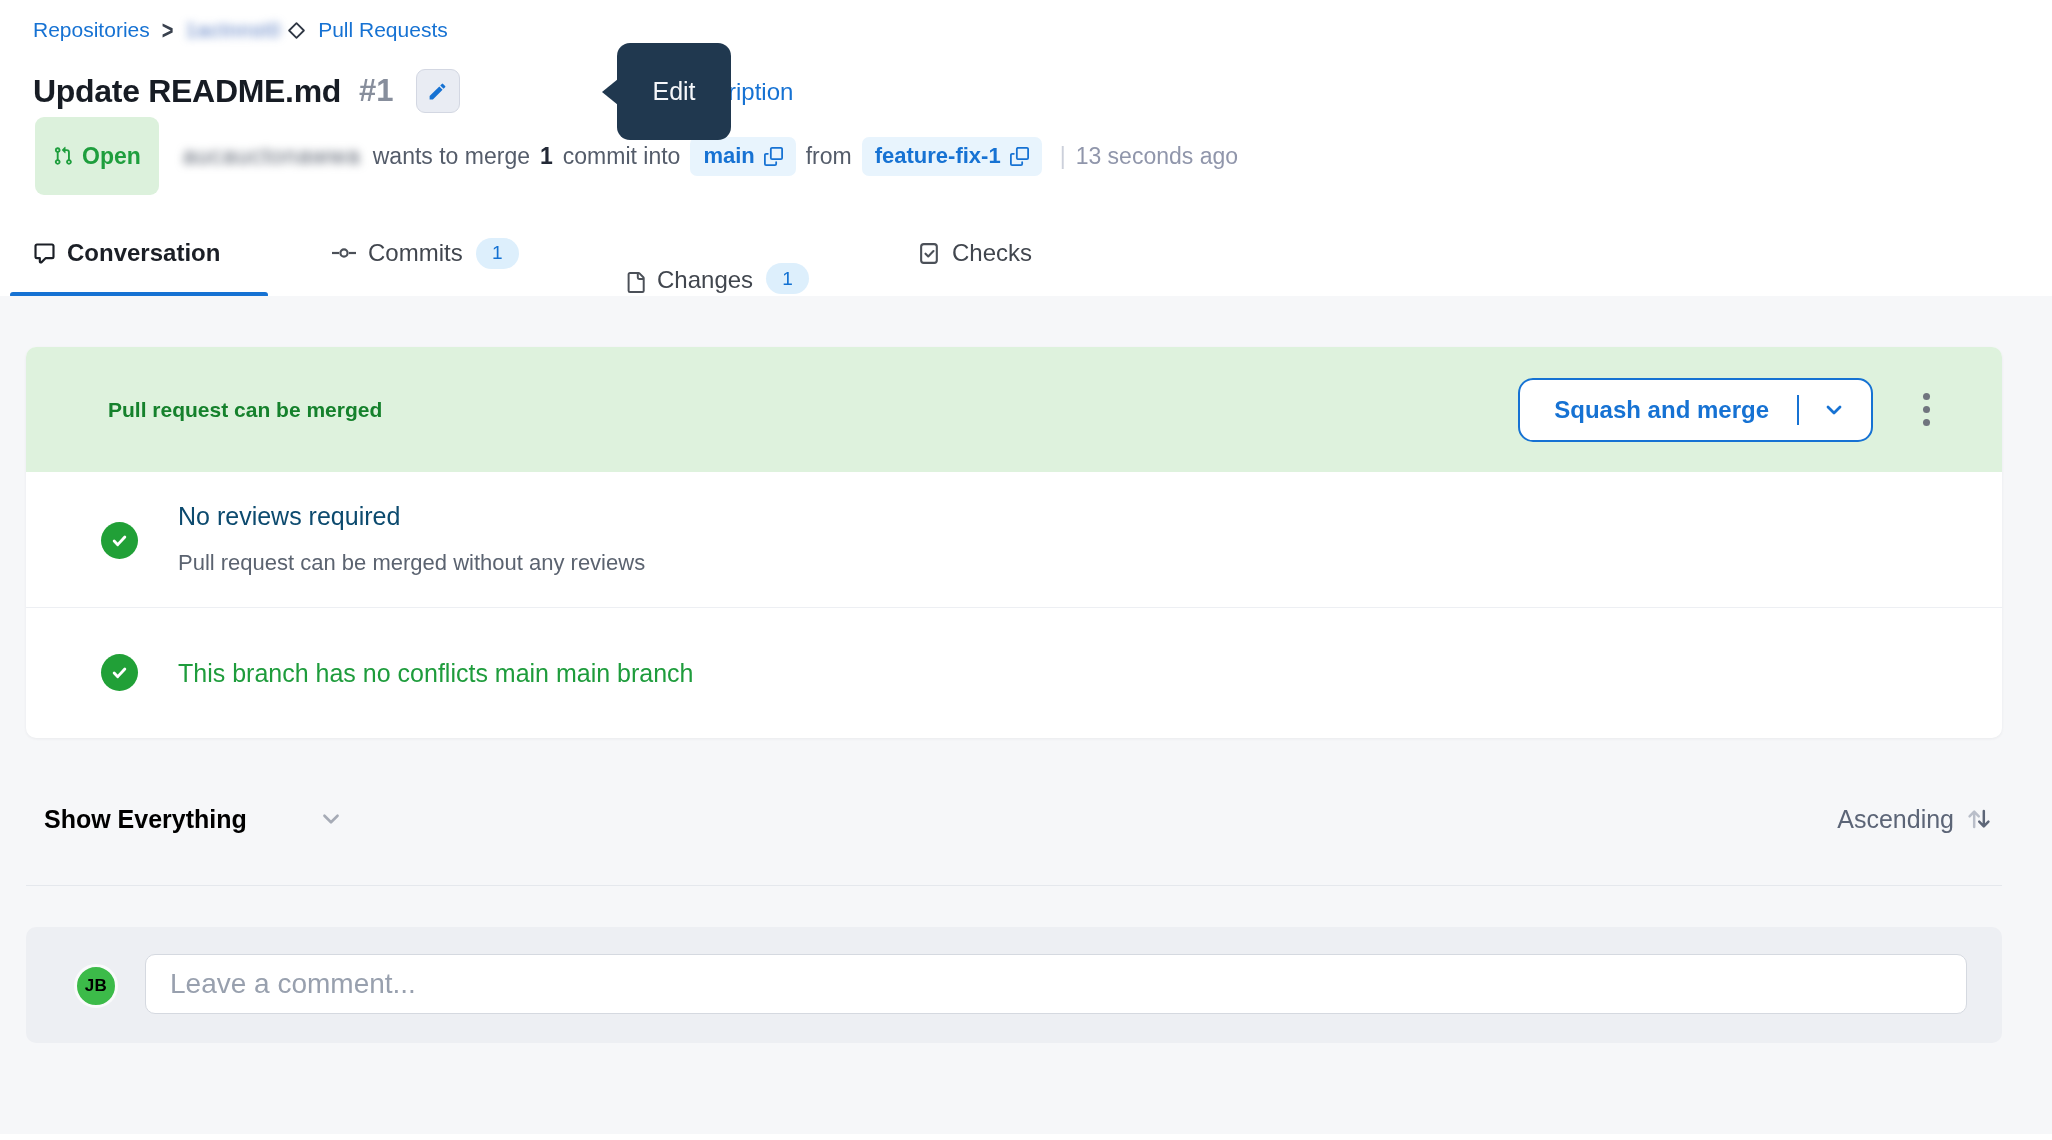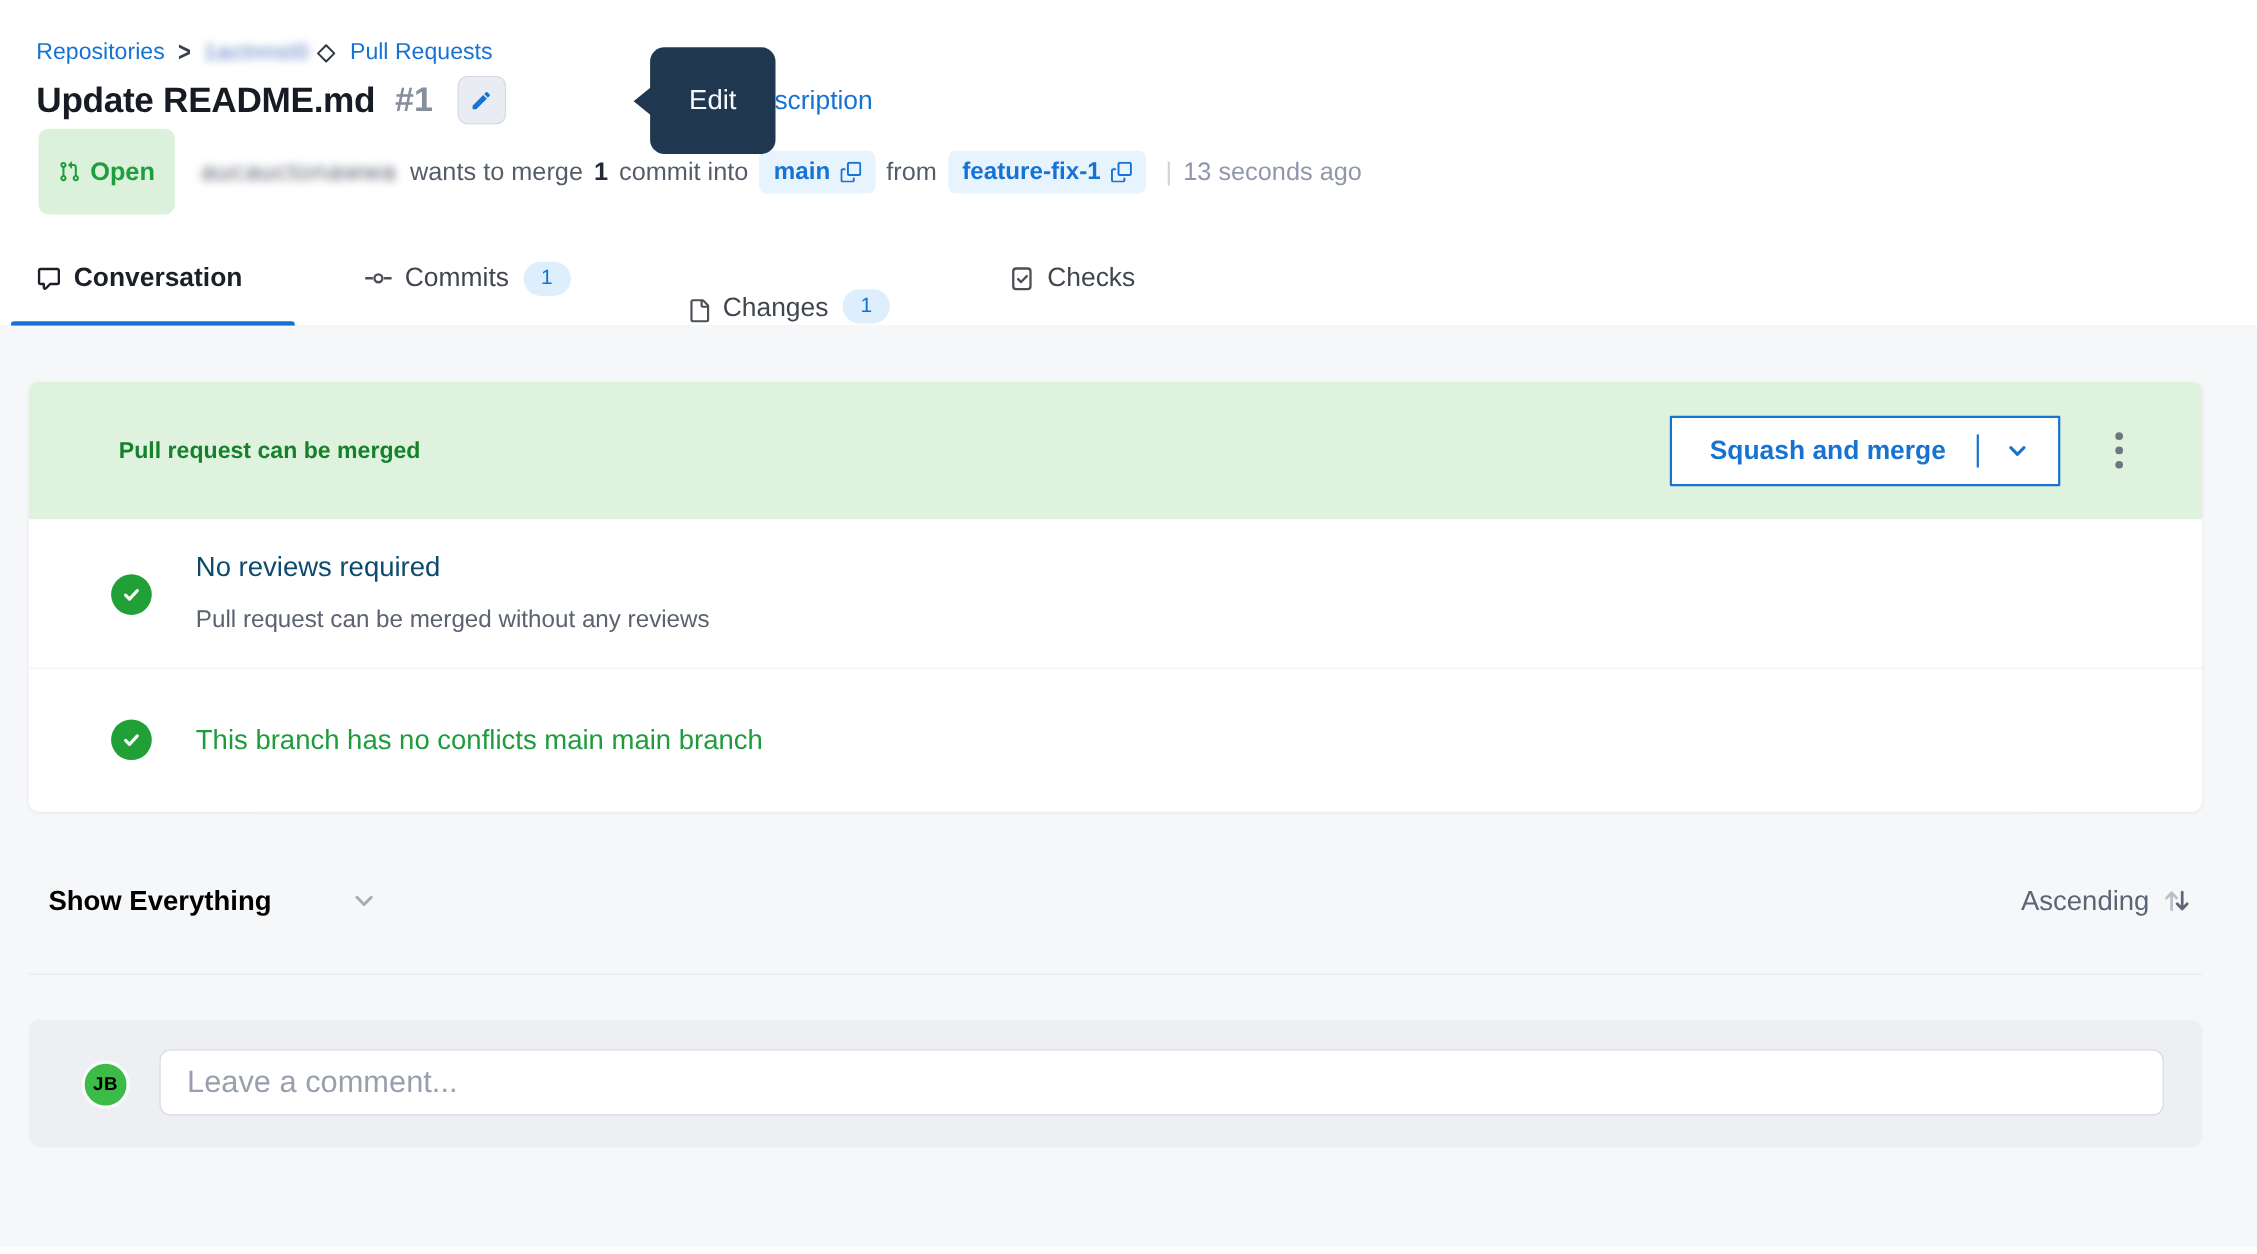--- a/index.html
+++ b/index.html
@@ -5,34 +5,34 @@
   html,body{margin:0;padding:0;}
   body{
     width:2052px;height:1140px;position:relative;overflow:hidden;
     background:#ffffff;
     font-family:"Liberation Sans","DejaVu Sans",sans-serif;
     -webkit-font-smoothing:antialiased;
   }
   .abs{position:absolute;}
 
   
-  .breadcrumb{left:33px;top:14px;height:32px;display:flex;align-items:center;gap:12px;font-size:21px;margin-top:18px;}
+  .breadcrumb{left:33px;top:14px;height:32px;display:flex;align-items:center;gap:12px;font-size:21px;}
   .bc-link{color:#1672d3;cursor:pointer;}
   .bc-sep{color:#39414e;font-size:20px;font-weight:600;transform:scaleY(1.25);}
   .redacted-repo{color:#4a71bd;filter:blur(4px);font-size:20px;letter-spacing:1px;user-select:none;}
   .bc-diamond{display:flex;align-items:center;margin-left:-6px;}
 
   
   .title-row{left:33px;top:68px;height:46px;display:flex;align-items:center;gap:18px;}
   .pr-title{font-size:32px;font-weight:800;color:#171c24;letter-spacing:-0.3px;}
   .pr-number{font-size:31px;font-weight:600;color:#878e9c;}
   .edit-btn{width:42px;height:42px;border-radius:9px;background:#e9ecf3;border:1px solid #d3d7e2;
     display:flex;align-items:center;justify-content:center;cursor:pointer;margin-left:4px;}
   .desc-link{left:704px;top:78px;font-size:24px;color:#1672d3;z-index:1;cursor:pointer;}
-  .tooltip{left:591px;top:43px;width:114px;height:97px;background:#20384f;border-radius:13px;
+  .tooltip{left:617px;top:43px;width:114px;height:97px;background:#20384f;border-radius:13px;
     display:flex;align-items:center;justify-content:center;z-index:5;}
   .tooltip .tip-text{color:#f5f7fa;font-size:25px;font-weight:500;}
   .tooltip::before{content:"";position:absolute;left:-15px;top:36px;
     border-top:13px solid transparent;border-bottom:13px solid transparent;border-right:16px solid #20384f;}
 
   
   .status-row{left:35px;top:133px;height:46px;display:flex;align-items:center;gap:10px;font-size:23px;color:#545c6a;}
   .open-badge{height:46px;padding:16px 18px;border-radius:9px;background:#dcf1dc;display:flex;align-items:center;gap:9px;margin-right:14px;}
   .open-badge .open-label{color:#1e9e3d;font-weight:700;font-size:23px;}
   .redacted-author{color:#5a6270;filter:blur(4px);font-weight:500;letter-spacing:1px;user-select:none;margin-right:2px;}
@@ -52,21 +52,21 @@
 
   
   .body-bg{left:0;top:296px;width:2052px;height:838px;background:#f6f7f9;}
 
   
   .merge-card{left:26px;top:347px;width:1976px;border-radius:10px;background:#fff;overflow:hidden;
     box-shadow:0 1px 3px rgba(27,35,48,.06);}
   .banner{height:125px;background:#def2dd;display:flex;align-items:center;padding:0 66px 0 82px;}
   .banner-title{font-size:21px;font-weight:700;color:#15812c;}
   .banner-right{margin-left:auto;display:flex;align-items:center;gap:44px;}
-  .merge-btn{height:60px;background:#fff;border:2.5px solid #1672d3;border-radius:1px;display:flex;align-items:center;cursor:pointer;}
+  .merge-btn{height:60px;background:#fff;border:2.5px solid #1672d3;border-radius:15px;display:flex;align-items:center;cursor:pointer;}
   .merge-btn .merge-label{color:#1672d3;font-weight:700;font-size:24px;padding-left:34px;}
   .merge-btn .btn-divider{width:2px;height:30px;background:#1672d3;margin:0 24px 0 28px;}
   .merge-btn .btn-caret{padding-right:26px;display:flex;align-items:center;}
   .kebab{display:flex;flex-direction:column;gap:6px;cursor:pointer;padding:6px;}
   .kebab i{width:7px;height:7px;border-radius:50%;background:#70757e;}
 
   .check-row{position:relative;border-bottom:1px solid #edeff3;}
   .check-row:last-child{border-bottom:none;}
   .check-circle{position:absolute;left:75px;width:37px;height:37px;border-radius:50%;background:#21a037;
     display:flex;align-items:center;justify-content:center;}

